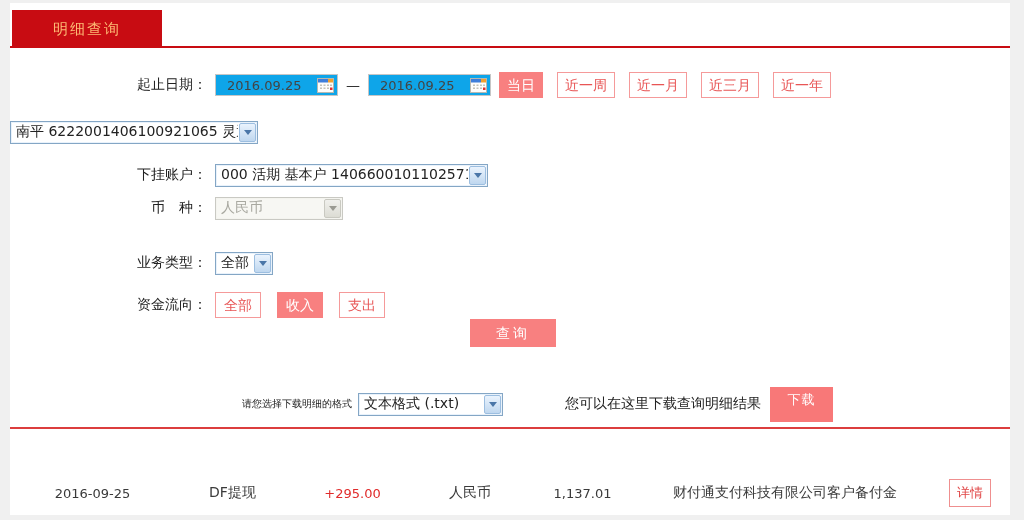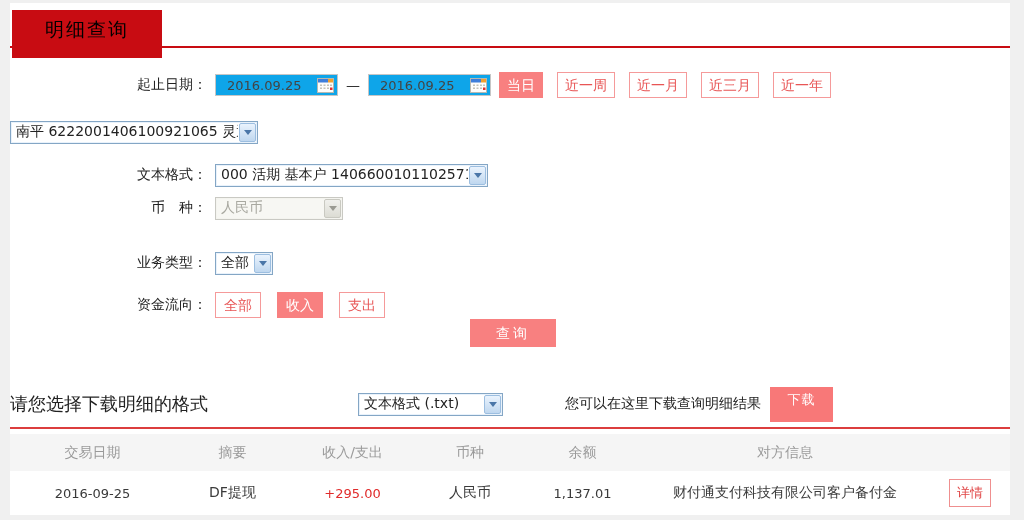--- a/index.html
+++ b/index.html
@@ -3,22 +3,22 @@
 <meta charset="utf-8">
 <style>
   * { margin:0; padding:0; box-sizing:border-box; }
   html,body { width:1024px; height:520px; background:#f0f0f0; font-family:"DejaVu Sans","Liberation Sans",sans-serif; overflow:hidden; }
   .stage { position:relative; width:1024px; height:520px; background:#f0f0f0; }
   .panel { position:absolute; left:10px; top:3px; width:1000px; height:510px; background:#fff; border-bottom:1px solid #ddd; }
 
   
   .tabbar { position:absolute; left:0; top:0; width:100%; height:45px; background:#fff; }
   .tab-underline { position:absolute; left:0; top:43px; width:100%; height:2px; background:#c80c12; }
-  .tab-active { position:absolute; left:2px; top:7px; width:150px; height:48px; background:#c80c12; color:#000000;
-                font-size:19px; text-align:center; line-height:38px; letter-spacing:2px; cursor:pointer; }
+  .tab-active { position:absolute; left:2px; top:7px; width:150px; height:38px; background:#c80c12; color:#fdba74;
+                font-size:15px; text-align:center; line-height:38px; letter-spacing:2px; cursor:pointer; }
 
   
   .form-row { position:absolute; left:0; width:100%; height:28px; display:flex; align-items:center; }
   .form-label { width:205px; text-align:right; padding-right:8px; font-size:14px; color:#222; white-space:pre; }
 
   .date-field { width:123px; height:22px; border:1px solid #c6c6c6; background:#0ea5e9; display:flex; align-items:center; }
   .date-field input { border:0; outline:0; flex:1; width:80px; padding-left:11px; font-size:13px; color:#444;
                       font-family:"DejaVu Sans","Liberation Sans",sans-serif; background:transparent; }
   .cal-btn { width:19px; height:17px; margin-right:2px; cursor:pointer; display:flex; align-items:center; justify-content:center; }
   .date-sep { margin:0 8px; font-size:14px; color:#333; }
@@ -48,21 +48,21 @@
 
   .flow-group { display:flex; gap:16px; }
   .fbtn { height:26px; line-height:24px; padding:0 8px; font-size:14px; cursor:pointer; }
   .fbtn.outline { background:#fff; border:1px solid #f59a9a; color:#e85555; }
   .fbtn.filled  { background:#f88080; border:1px solid #f88080; color:#fff; }
 
   .query-btn { position:absolute; left:460px; top:316px; width:86px; height:28px; background:#f88080; color:#fff;
                font-size:14px; text-align:center; line-height:28px; cursor:pointer; letter-spacing:3px; }
 
   .download-row { position:absolute; left:0; top:388px; width:100%; height:26px; display:flex; align-items:center; }
-  .dl-label { width:342px; text-align:left; font-size:18px; color:#222; }
+  .dl-label { width:342px; text-align:right; font-size:10px; color:#222; }
   .dl-select { margin-left:6px; }
   .dl-hint { margin-left:62px; font-size:14px; color:#222; }
   .dl-btn { margin-left:9px; width:63px; height:35px; background:#f87878; color:#fff; font-size:13px;
             text-align:center; line-height:25px; cursor:pointer; letter-spacing:1px; }
 
   
   .table-divider { position:absolute; left:0; top:424px; width:100%; height:2px; background:#dc3e3e; }
   .thead { position:absolute; left:0; top:431px; width:100%; height:37px; background:#f5f5f5;
            display:flex; align-items:center; color:#9a9a9a; font-size:14px; }
   .trow  { position:absolute; left:0; top:468px; width:100%; height:44px; background:#fff;
@@ -140,21 +140,21 @@
     <div class="form-row" style="top:115px;">
       <span class="select w-register">
         <span class="select-text">南平 6222001406100921065 灵通卡</span>
         <span class="select-arrow">
             <i></i>
           </span>
       </span>
     </div>
 
     <div class="form-row" style="top:158px;">
-      <span class="form-label">文本格式：</span>
+      <span class="form-label">下挂账户：</span>
       <span class="select w-sub">
         <span class="select-text">000 活期 基本户 1406600101102571848</span>
         <span class="select-arrow">
             <i></i>
           </span>
       </span>
     </div>
 
     <div class="form-row" style="top:191px;">
       <span class="form-label">币　种：</span>
@@ -194,29 +194,20 @@
         <span class="select-arrow">
             <i></i>
           </span>
       </span>
       <span class="dl-hint">您可以在这里下载查询明细结果</span>
       <span class="dl-btn">下载</span>
     </div>
 
     <div class="table-divider"></div>
 
-    <div class="thead">
-      <span class="cell cn c1">交易日期</span>
-      <span class="cell cn c2">摘要</span>
-      <span class="cell cn c3">收入/支出</span>
-      <span class="cell cn c4">币种</span>
-      <span class="cell cn c5">余额</span>
-      <span class="cell cn c6">对方信息</span>
-      <span class="cell c7"></span>
-    </div>
 
     <div class="trow">
       <span class="cell c1">2016-09-25</span>
       <span class="cell cn c2">DF提现</span>
       <span class="cell c3 amount-pos">+295.00</span>
       <span class="cell cn c4">人民币</span>
       <span class="cell c5">1,137.01</span>
       <span class="cell cn c6">财付通支付科技有限公司客户备付金</span>
       <span class="cell c7">
         <span class="detail-btn">详情</span>

